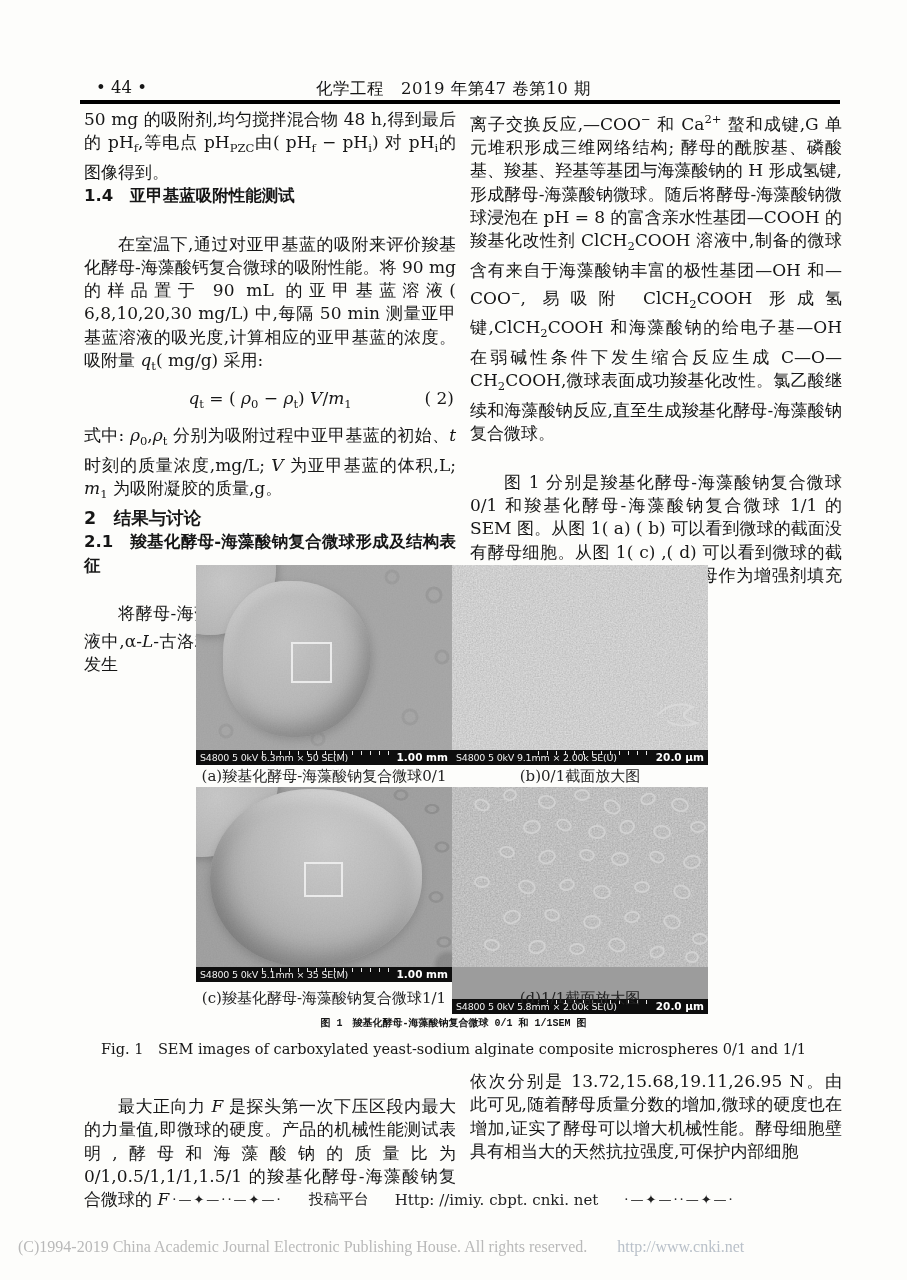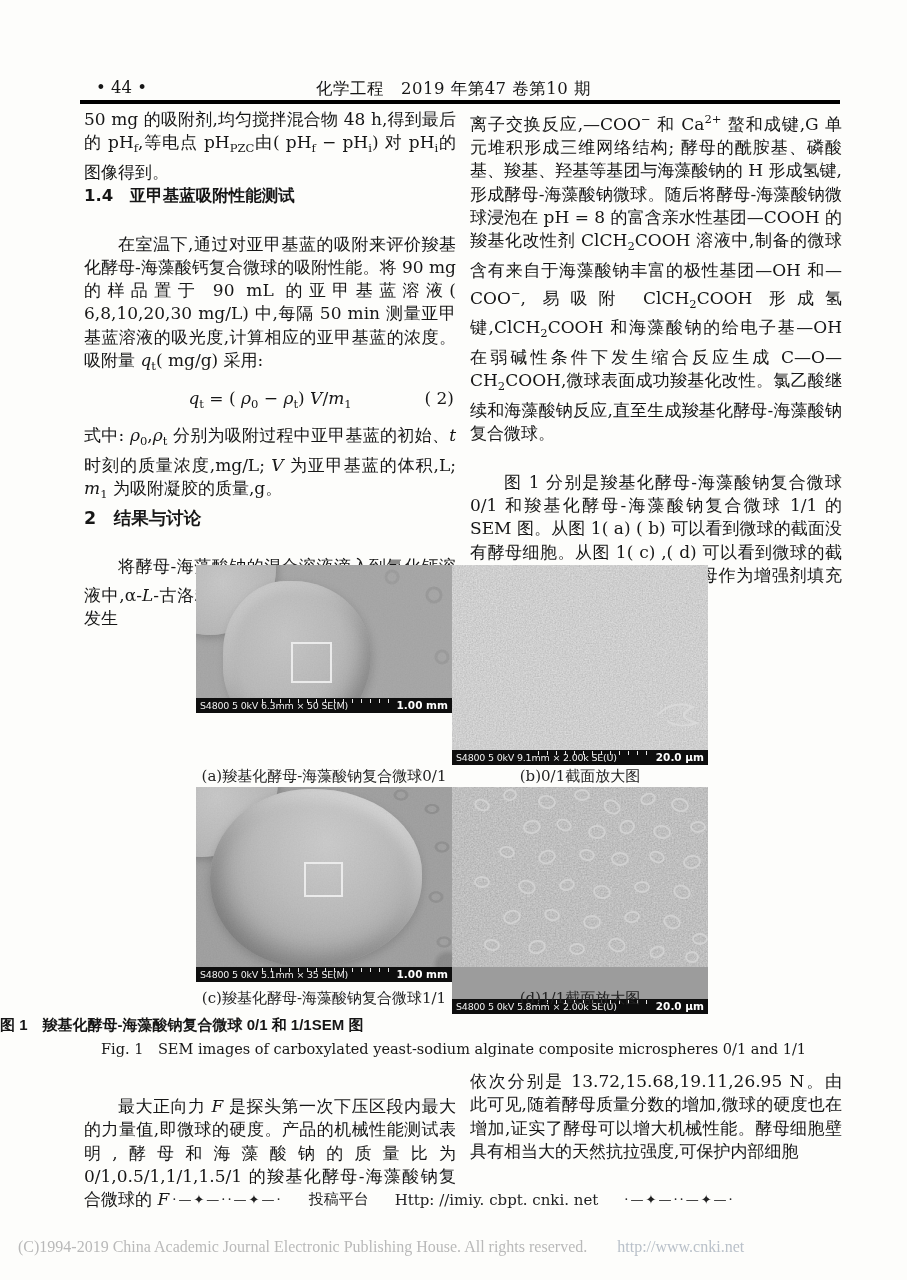--- a/index.html
+++ b/index.html
@@ -19,21 +19,21 @@
   .eq-row{position:relative;text-align:center;margin:8px 0;font-size:17px;}
   .eq-num{position:absolute;right:2px;top:0;}
   .col-left-top{left:84px;top:108px;}
   .col-right-top{left:470px;top:108px;}
   .col-left-bottom{left:84px;top:1070px;}
   .col-right-bottom{left:470px;top:1070px;}
   
   .figure{position:absolute;left:196px;top:565px;width:512px;height:460px;}
   .panel{position:absolute;width:256px;background:#9c9c9c;overflow:hidden;}
   .panel .img{position:absolute;left:0;top:0;width:256px;}
-  .panel-a{left:0;top:0;height:148px;text-align:right;}
+  .panel-a{left:0;top:0;height:200px;text-align:right;}
   .panel-b{left:256px;top:0;height:200px;}
   .panel-c{left:0;top:222px;height:195px;text-align:right;}
   .panel-d{left:256px;top:222px;height:227px;}
   .bg{position:absolute;inset:0;}
   .panel-a .bg{background-color:#9c9c9c;background-image:
     radial-gradient(circle at 238px 30px, transparent 5px, rgba(0,0,0,.10) 6px, rgba(0,0,0,.10) 8px, transparent 9px),
     radial-gradient(circle at 246px 92px, transparent 4px, rgba(0,0,0,.09) 5px, rgba(0,0,0,.09) 7px, transparent 8px),
     radial-gradient(circle at 214px 152px, transparent 5px, rgba(0,0,0,.08) 6px, rgba(0,0,0,.08) 8px, transparent 9px),
     radial-gradient(circle at 30px 166px, transparent 4px, rgba(0,0,0,.08) 5px, rgba(0,0,0,.08) 7px, transparent 8px),
     radial-gradient(circle at 122px 174px, transparent 4px, rgba(0,0,0,.07) 5px, rgba(0,0,0,.07) 7px, transparent 8px),
@@ -71,22 +71,22 @@
   .scale-label{font-family:"DejaVu Sans","Liberation Sans",sans-serif;font-weight:bold;font-size:10.5px;
     line-height:15px;color:#fff;white-space:nowrap;}
   .ticks{position:absolute;top:1px;height:4px;background:repeating-linear-gradient(90deg,#e6e6e6 0 1px,transparent 1px 9px);}
   .ticks-mm{right:62px;width:128px;}
   .ticks-um{right:54px;width:116px;}
   .panel-caption-row{position:absolute;width:512px;display:flex;}
   .panel-caption{width:256px;text-align:center;font-size:15px;color:#222;}
   .cap-row-1{top:202px;}
   .cap-row-2{top:424px;}
   
-  .fig-cap-cn{position:absolute;left:0;top:1016px;width:100%;
-    font-family:Liberation Sans, sans-serif;font-weight:bold;font-size:15px;}
+  .fig-cap-cn{position:absolute;left:0;top:1016px;width:100%;text-align:center;
+    font-family:Liberation Mono, monospace;font-weight:bold;font-size:10px;}
   .fig-cap-en{position:absolute;left:0;top:1040px;width:100%;text-align:center;font-size:14.5px;}
   
   .footer-line{position:absolute;left:0;top:1190px;width:100%;display:flex;justify-content:center;
     align-items:center;gap:26px;font-size:15px;color:#222;}
   .ornament{letter-spacing:2px;font-size:13px;}
   .footer-url{text-decoration:none;color:#222;}
   
   .copyright{position:absolute;left:18px;top:1238px;font-size:16px;color:#b9b9b9;
     font-family:"Liberation Serif","DejaVu Serif",serif;}
   .copyright a{color:#b9c0c9;text-decoration:none;margin-left:26px;}
@@ -128,20 +128,21 @@
   <div class="col col-left-top">
     <p>50 mg 的吸附剂,均匀搅拌混合物 48 h,得到最后的 pH<sub>f</sub>,等电点 pH<sub>PZC</sub>由( pH<sub>f</sub> − pH<sub>i</sub>) 对 pH<sub>i</sub>的图像得到。</p>
     <p class="h-sub">1.4　亚甲基蓝吸附性能测试</p>
     <p class="ind">在室温下,通过对亚甲基蓝的吸附来评价羧基化酵母-海藻酸钙复合微球的吸附性能。将 90 mg 的样品置于 90 mL 的亚甲基蓝溶液( 6,8,10,20,30 mg/L) 中,每隔 50 min 测量亚甲基蓝溶液的吸光度,计算相应的亚甲基蓝的浓度。吸附量 <i>q</i><sub>t</sub>( mg/g) 采用:</p>
     <div class="eq-row">
       <span><i>q</i><sub>t</sub> = ( <i>ρ</i><sub>0</sub> − <i>ρ</i><sub>t</sub>) <i>V</i>/<i>m</i><sub>1</sub></span>
       <span class="eq-num">( 2)</span>
     </div>
     <p>式中: <i>ρ</i><sub>0</sub>,<i>ρ</i><sub>t</sub> 分别为吸附过程中亚甲基蓝的初始、<i>t</i> 时刻的质量浓度,mg/L; <i>V</i> 为亚甲基蓝的体积,L; <i>m</i><sub>1</sub> 为吸附凝胶的质量,g。</p>
     <p class="h-sec">2　结果与讨论</p>
+    <p class="h-sub">2.1　羧基化酵母-海藻酸钠复合微球形成及结构表征</p>
     <p class="ind">将酵母-海藻酸钠的混合溶液滴入到氯化钙溶液中,α-<i>L</i>-古洛糖醛酸( G 单元) 的 Na<sup>+</sup> 和 Ca<sup>2+</sup> 发生</p>
   </div>
 
   <div class="col col-right-top">
     <p>离子交换反应,—COO<sup>−</sup> 和 Ca<sup>2+</sup> 螯和成键,G 单元堆积形成三维网络结构; 酵母的酰胺基、磷酸基、羧基、羟基等基团与海藻酸钠的 H 形成氢键,形成酵母-海藻酸钠微球。随后将酵母-海藻酸钠微球浸泡在 pH = 8 的富含亲水性基团—COOH 的羧基化改性剂 ClCH<sub>2</sub>COOH 溶液中,制备的微球含有来自于海藻酸钠丰富的极性基团—OH 和—COO<sup>−</sup>, 易吸附 ClCH<sub>2</sub>COOH 形成氢键,ClCH<sub>2</sub>COOH 和海藻酸钠的给电子基—OH 在弱碱性条件下发生缩合反应生成 C—O—CH<sub>2</sub>COOH,微球表面成功羧基化改性。氯乙酸继续和海藻酸钠反应,直至生成羧基化酵母-海藻酸钠复合微球。</p>
     <p class="ind">图 1 分别是羧基化酵母-海藻酸钠复合微球 0/1 和羧基化酵母-海藻酸钠复合微球 1/1 的 SEM 图。从图 1( a) ( b) 可以看到微球的截面没有酵母细胞。从图 1( c) ,( d) 可以看到微球的截面有很多酵母颗粒。验证了酵母作为增强剂填充在了整个微球内部结构中。</p>
   </div>
 
   <div class="figure">
 

